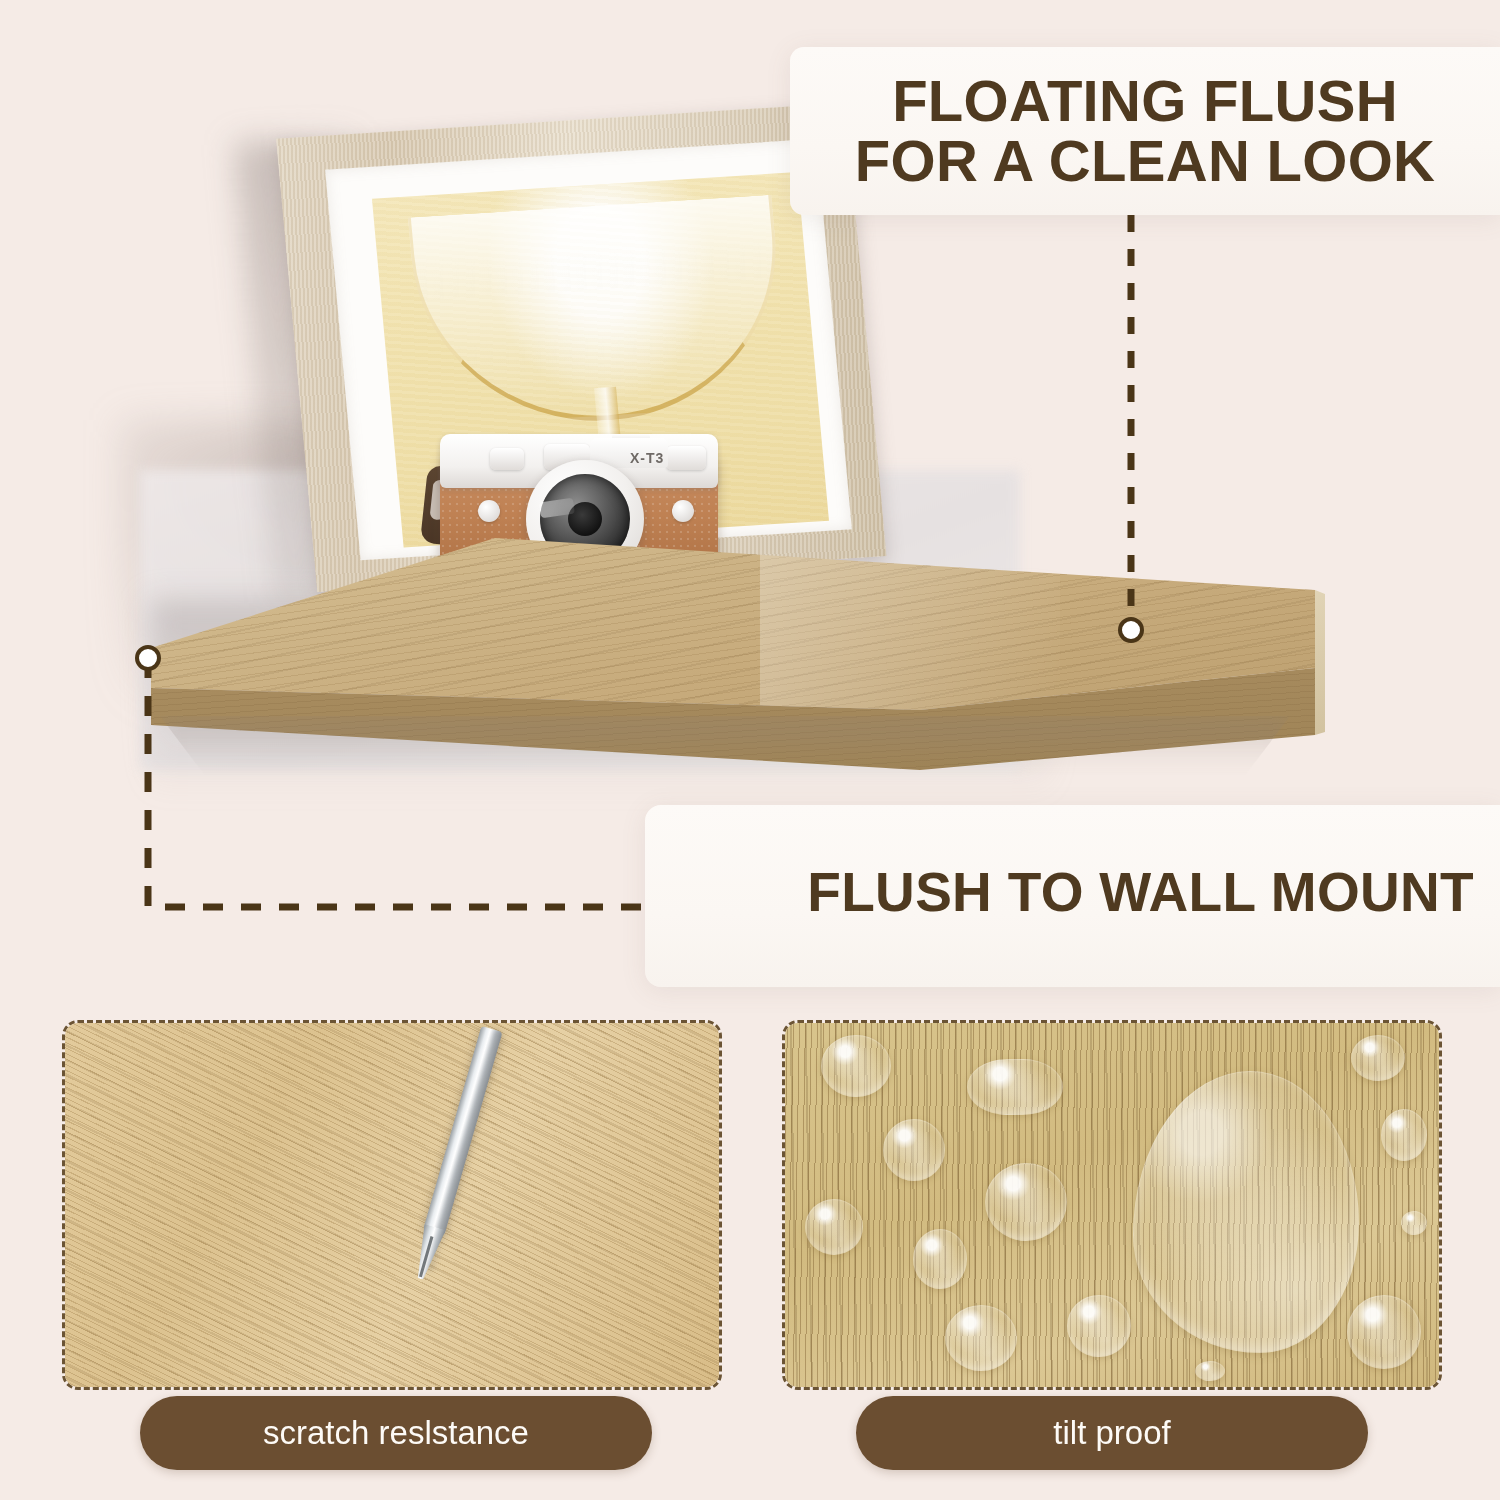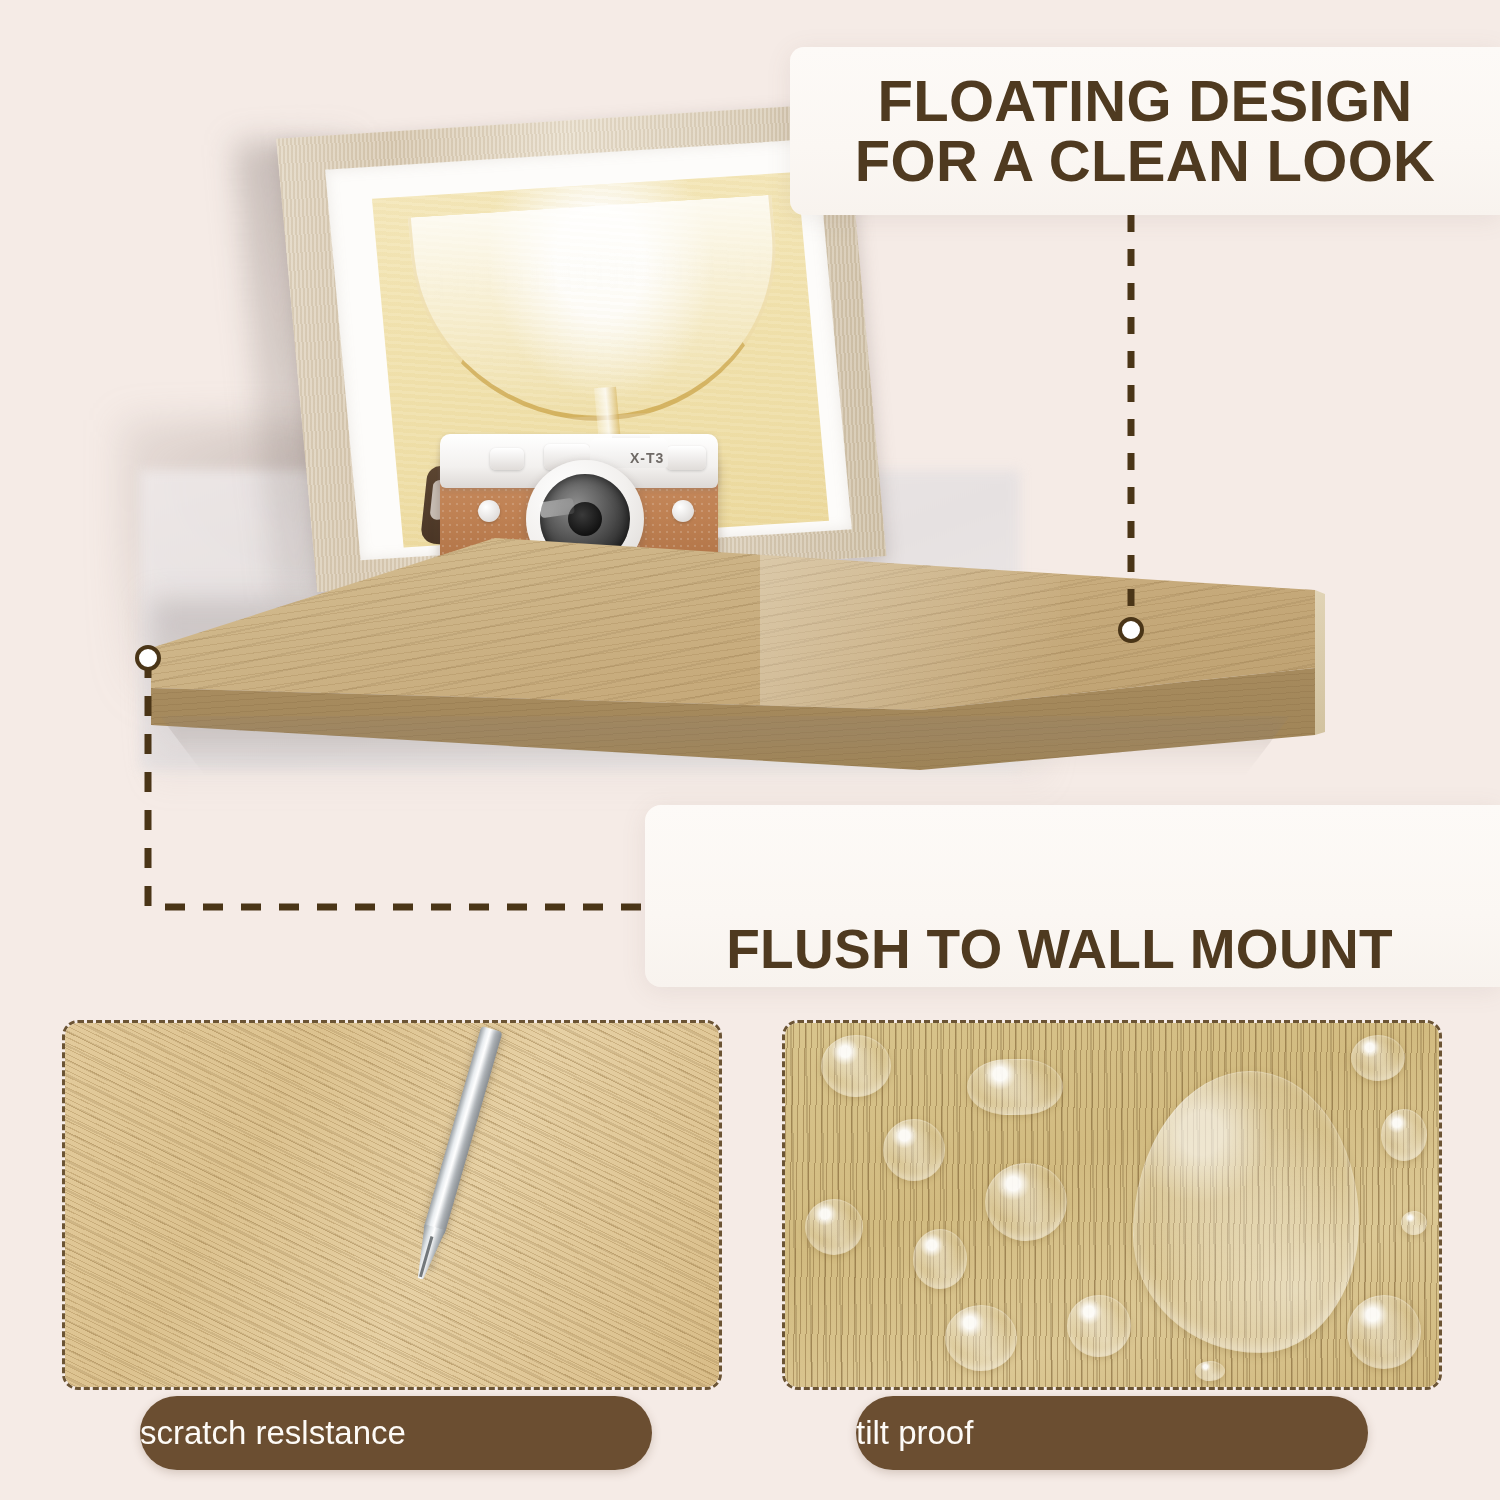--- a/index.html
+++ b/index.html
@@ -199,21 +199,21 @@
   }
   .panel-top{
     left:790px;top:47px;width:710px;height:168px;
     border-radius:14px 0 0 14px;
     display:flex;align-items:center;justify-content:center;
   }
   .panel-flush{
     left:645px;top:805px;width:855px;height:182px;
     border-radius:16px 0 0 16px;
     padding:14px 26px 10px 0;box-sizing:border-box;
-    display:flex;flex-direction:row;align-items:flex-end;justify-content:center;
+    display:flex;flex-direction:column;align-items:flex-end;justify-content:center;
   }
   .headline{
     color:#4f3a20;font-weight:700;letter-spacing:.3px;line-height:1.03;
     text-align:center;
   }
   .panel-top .headline{font-size:58px;}
   .panel-flush .headline{font-size:55px;text-align:right;line-height:1.0;}
   .subcopy{
     margin-top:12px;color:#1c1c1c;font-size:33px;line-height:1.16;
     text-align:right;font-weight:400;
@@ -291,21 +291,21 @@
       radial-gradient(circle at 72% 78%, rgba(255,255,255,.40), rgba(255,255,255,0) 60%);
     box-shadow:inset 0 -5px 14px rgba(255,255,255,.40), 0 3px 9px rgba(130,100,52,.24);
     border:1px solid rgba(255,255,255,.26);
     box-sizing:border-box;
   }
 
   
   .pill{
     position:absolute;top:1396px;height:74px;border-radius:37px;
     background:#6b4e31;
-    display:flex;align-items:center;justify-content:flex-start;
+    display:flex;align-items:center;justify-content:center;
     color:#fdfaf6;font-size:33px;font-weight:400;
     box-shadow:0 3px 10px rgba(90,66,40,.22);
   }
   .pill.left{left:140px;width:512px;}
   .pill.right{left:856px;width:512px;}
 </style>
 </head>
 <body>
 
 <div id="stage">
@@ -365,21 +365,21 @@
     <svg class="leader" style="left:0;top:0;width:1500px;height:1000px" viewBox="0 0 1500 1000">
       <path d="M1131 215 L1131 630" stroke="#4a3517" stroke-width="7" stroke-dasharray="17 17" fill="none"></path>
       <path d="M148 658 L148 907 L645 907" stroke="#4a3517" stroke-width="7" stroke-dasharray="20 18" fill="none"></path>
     </svg>
     <div class="dot" style="left:1118px;top:617px;"></div>
     <div class="dot" style="left:135px;top:645px;"></div>
   </div>
 
   <div class="panel panel-top">
     <div class="headline">
-      <div>FLOATING DESIGN</div>
+      <div>FLOATING FLUSH</div>
       <div>FOR A CLEAN LOOK</div>
     </div>
   </div>
 
   <div class="panel panel-flush">
     <div class="headline">FLUSH TO WALL MOUNT</div>
     <div class="subcopy">
     </div>
   </div>
 

